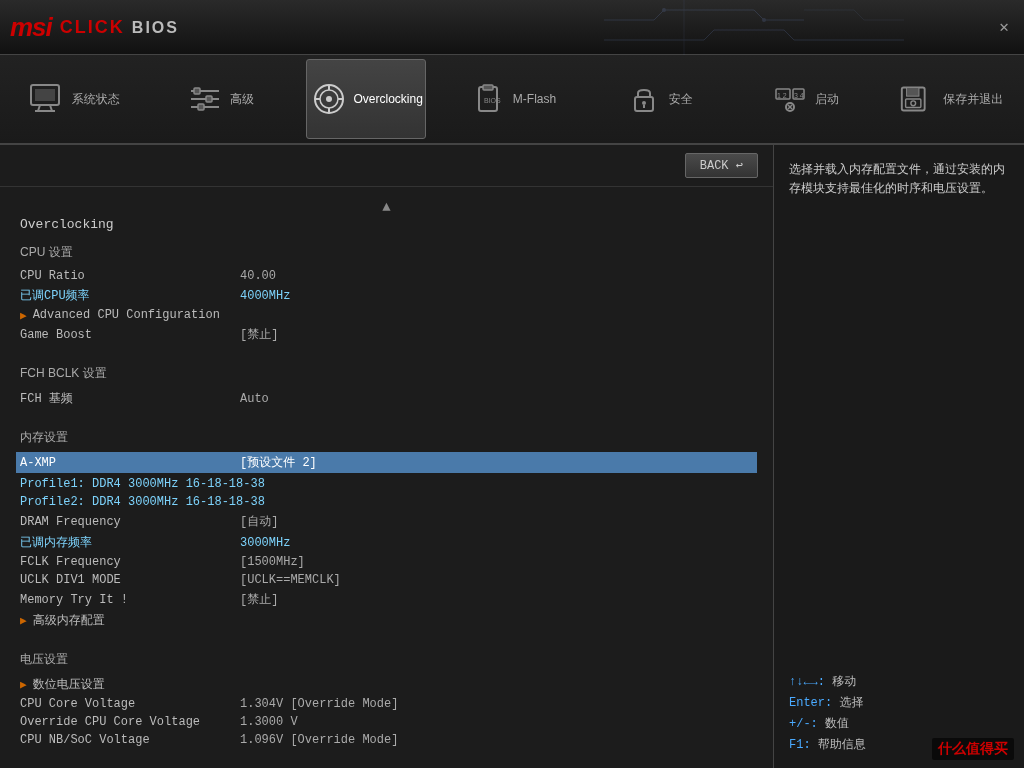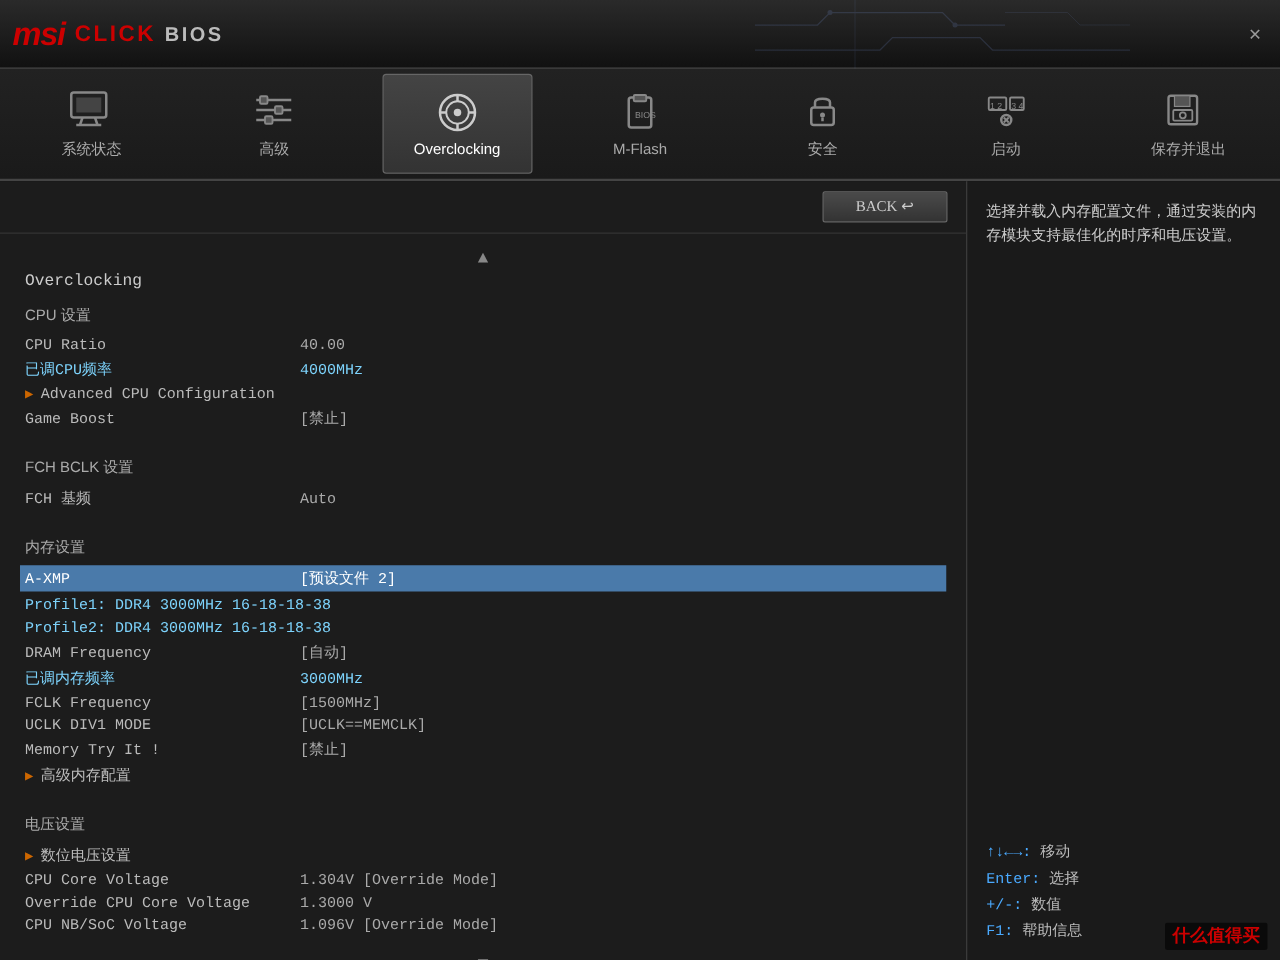--- a/index.html
+++ b/index.html
@@ -68,21 +68,21 @@
       width: 100%;
       height: 90px;
       background: linear-gradient(180deg, #222 0%, #1a1a1a 100%);
       display: flex;
       align-items: center;
       justify-content: space-around;
       border-bottom: 2px solid #444;
     }
     .nav-item {
       display: flex;
-      flex-direction: column;
+      flex-direction: row;
       align-items: center;
       justify-content: center;
       width: 120px;
       height: 80px;
       cursor: pointer;
       color: #aaa;
       font-size: 12px;
       gap: 5px;
       position: relative;
     }
@@ -128,25 +128,25 @@
     .back-bar {
       display: flex;
       justify-content: flex-end;
       padding: 8px 15px;
       border-bottom: 1px solid #333;
     }
     .back-button {
       background: linear-gradient(180deg, #4a4a4a 0%, #333 100%);
       border: 1px solid #666;
       color: #ccc;
-      padding: 4px 26px;
+      padding: 4px 14px;
       font-size: 12px;
       cursor: pointer;
       border-radius: 2px;
-      font-family: Liberation Serif, serif;
+      font-family: Liberation Mono, monospace;
       display: flex;
       align-items: center;
       gap: 5px;
     }
 
     .content-area {
       flex: 1;
       overflow-y: auto;
       padding: 10px 20px;
       position: relative;

